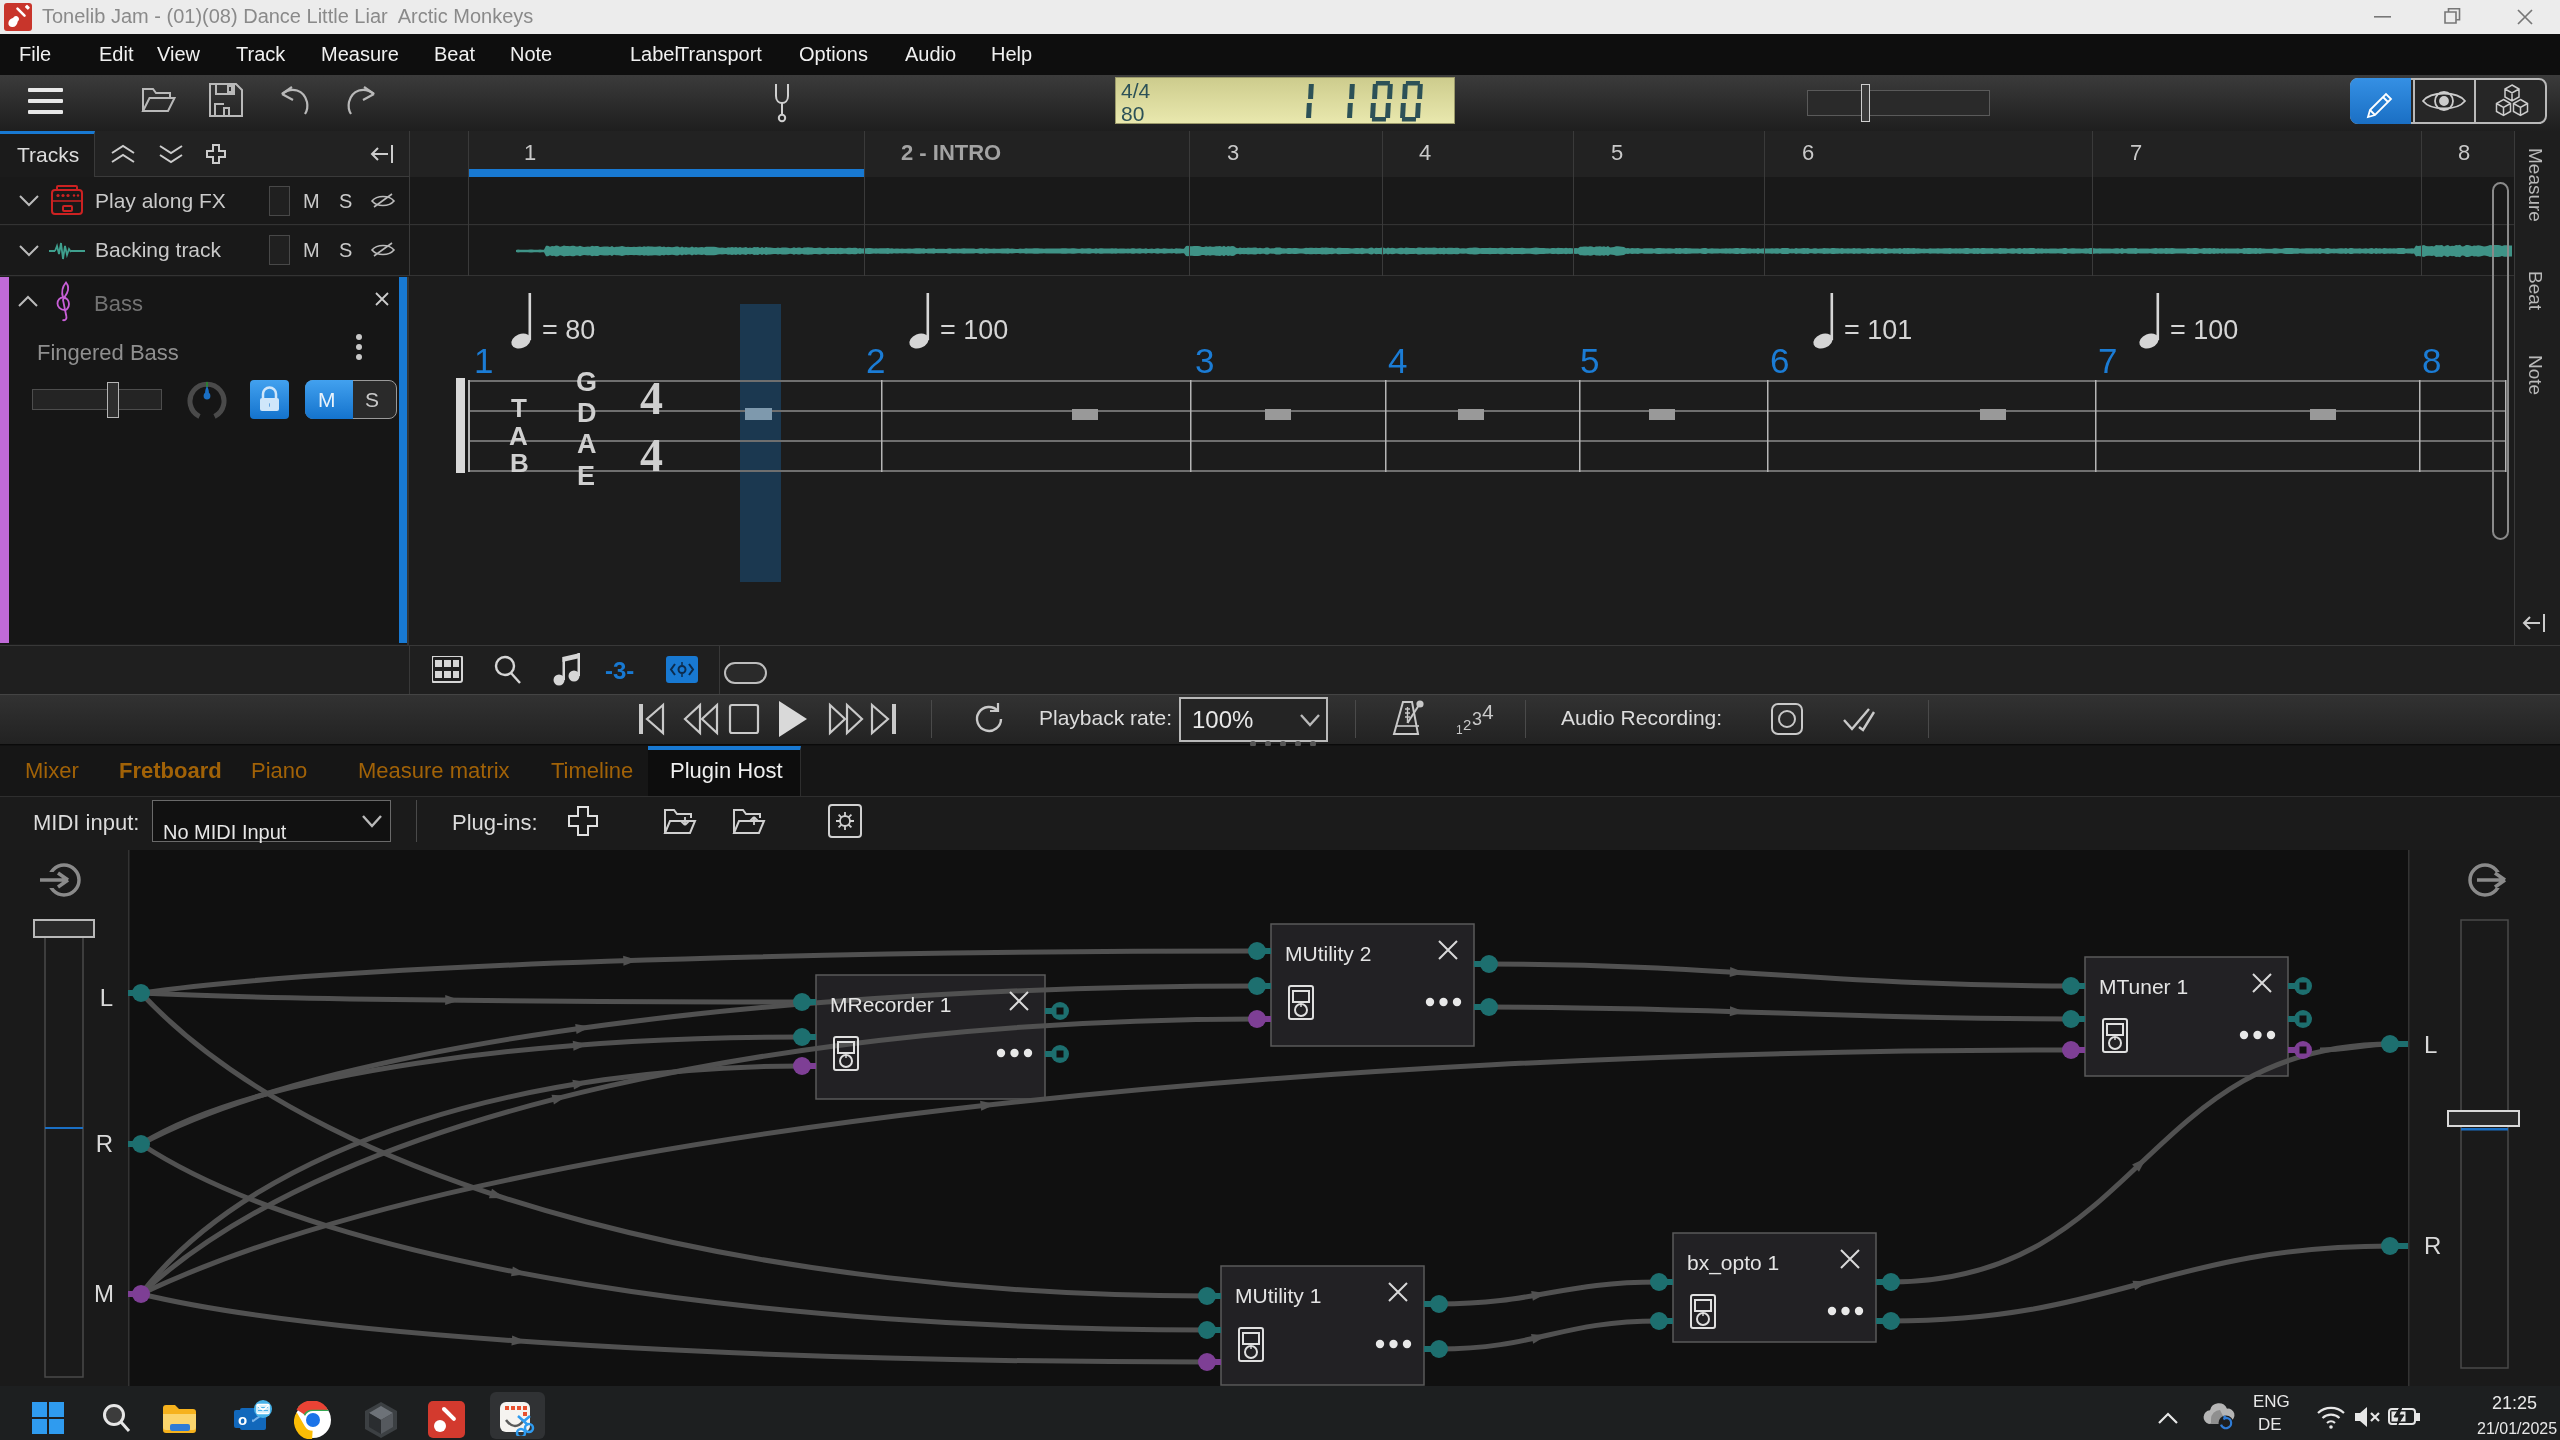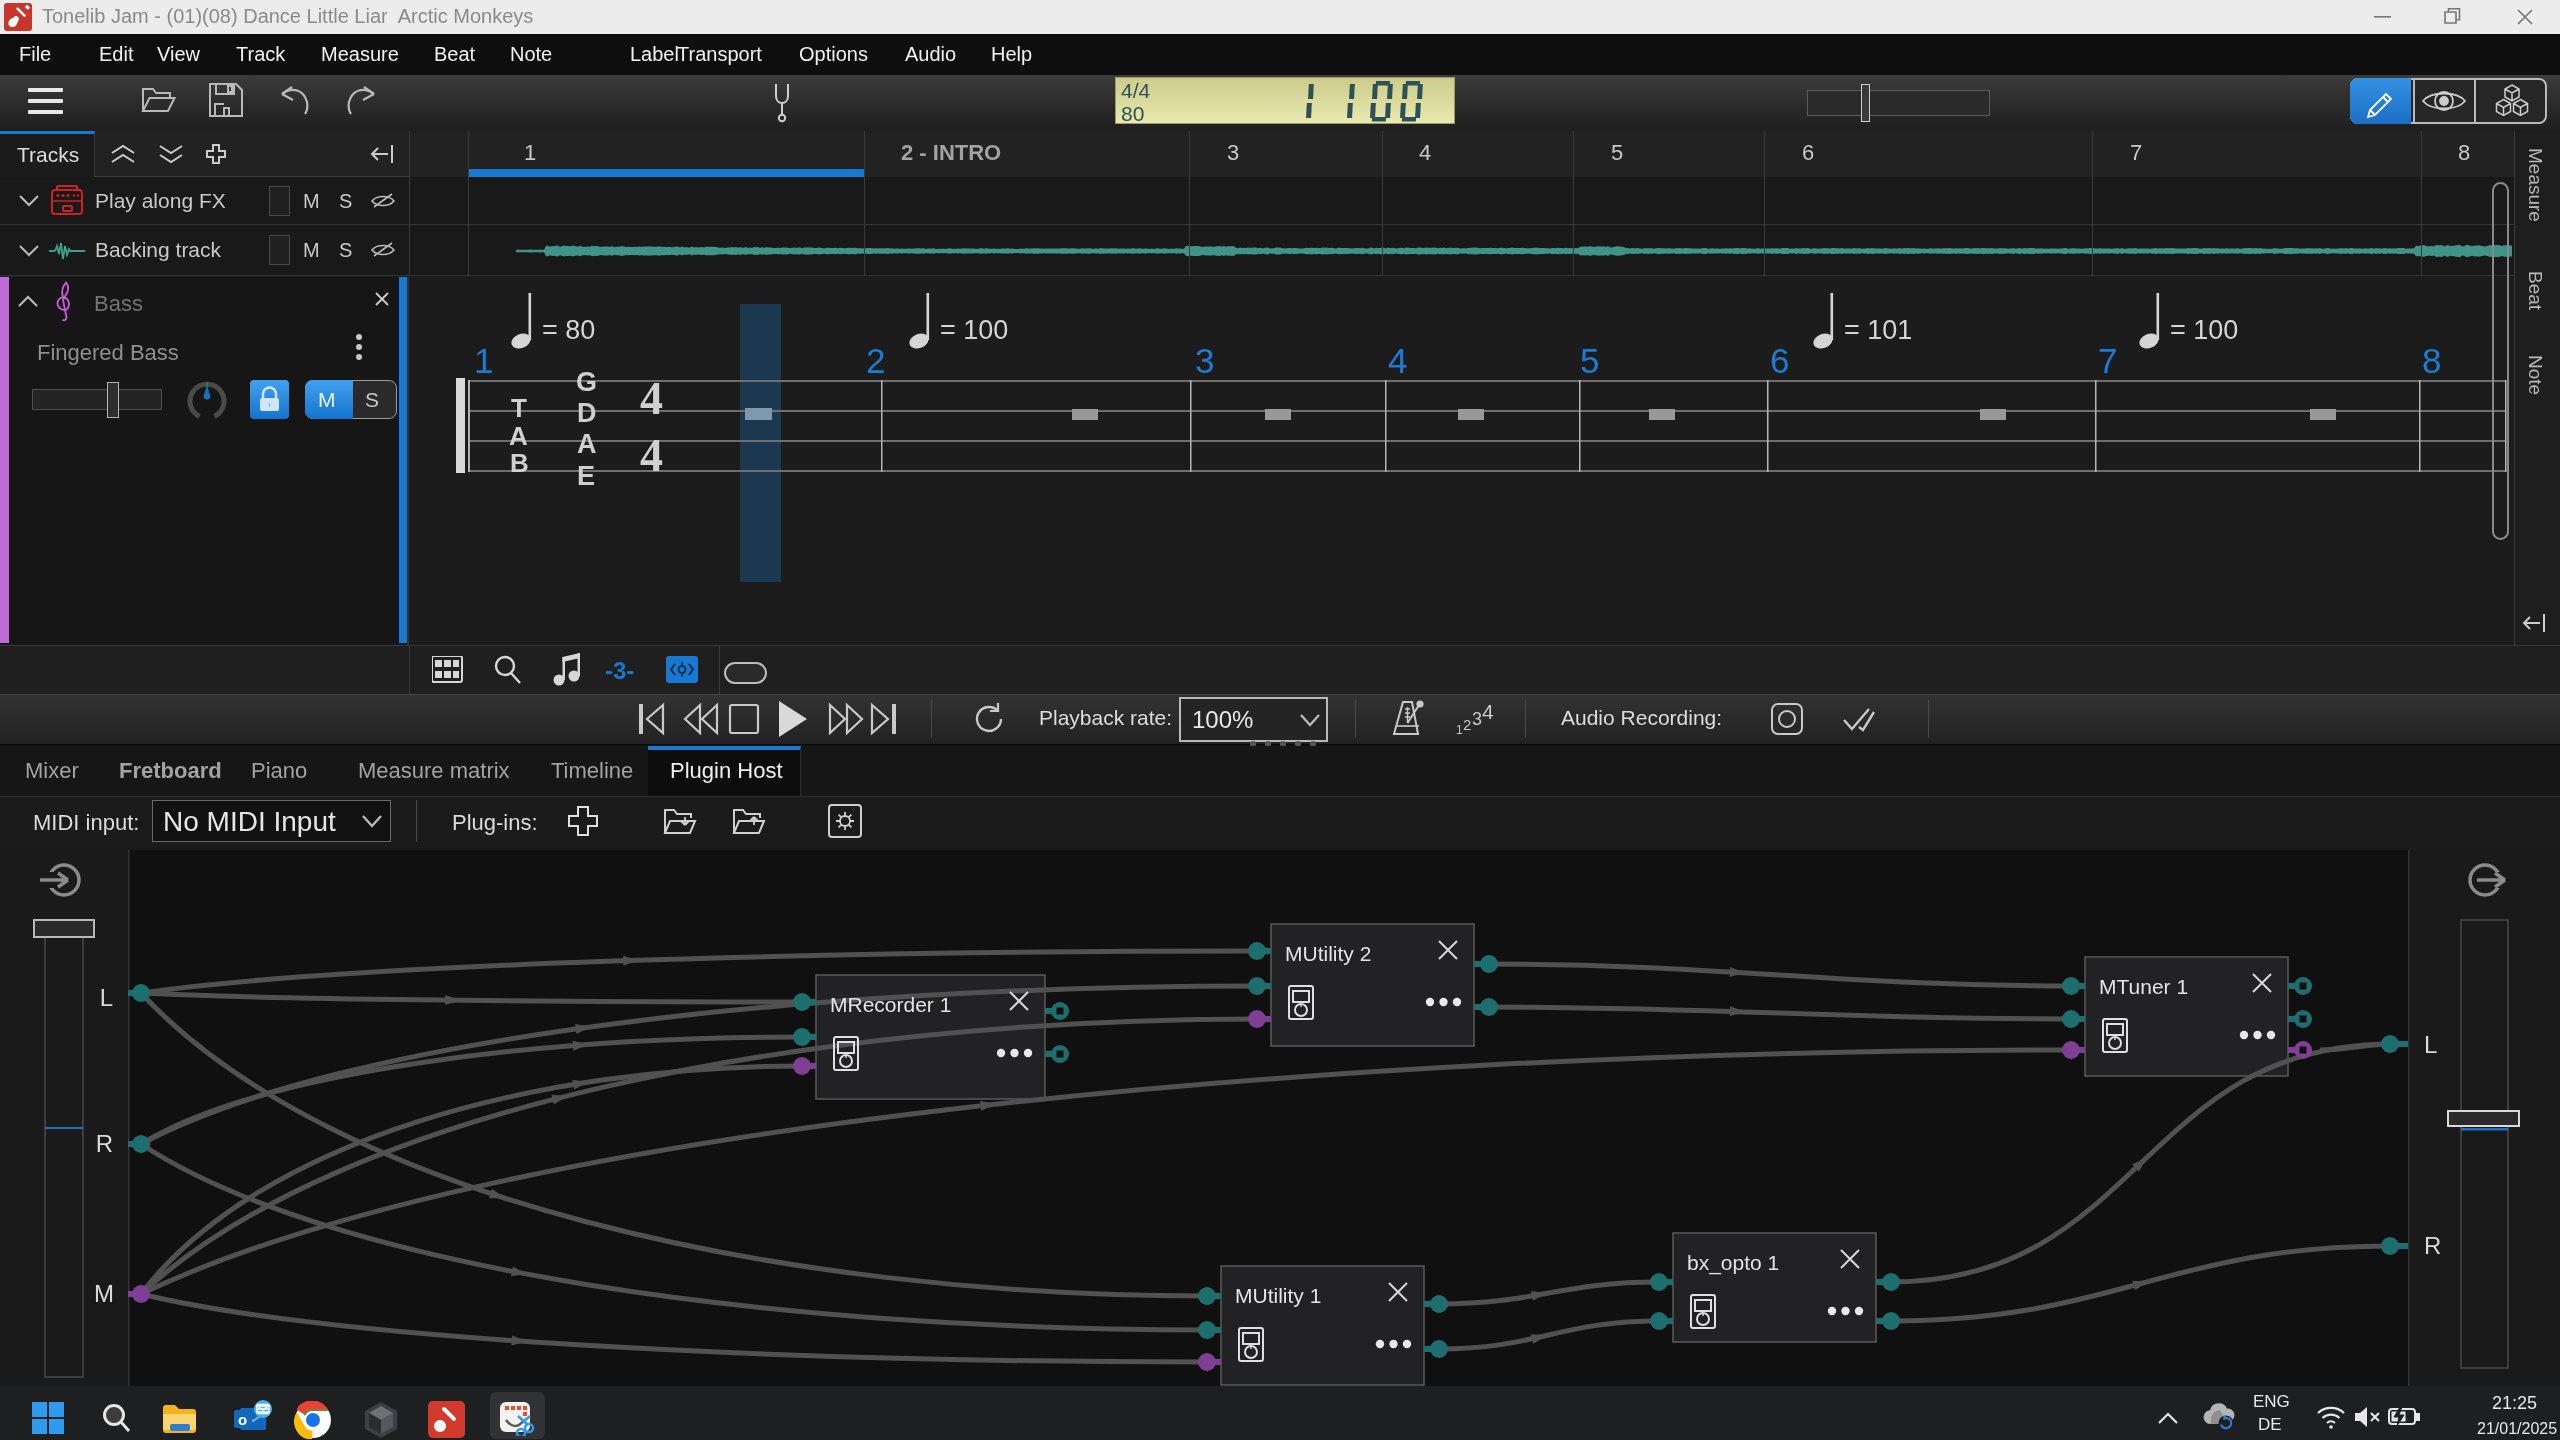--- a/index.html
+++ b/index.html
@@ -445,33 +445,33 @@
 <svg class="abs" style="left:1246px;top:740px" width="80" height="8" fill="#555">
   <circle cx="7" cy="4" r="3"></circle>
     <circle cx="22" cy="4" r="3"></circle>
     <circle cx="37" cy="4" r="3"></circle>
     <circle cx="52" cy="4" r="3"></circle>
     <circle cx="67" cy="4" r="3"></circle>
 </svg>
 
 <div class="abs" style="left:0;top:746px;width:2560px;height:50px;background:#161616;"></div>
 <div class="abs" style="left:0;top:796px;width:2560px;height:54px;background:#1b1b1b;border-top:1px solid #2e2e2e;"></div>
-<div class="abs" style="left:0;top:746px;width:2560px;height:50px;font-size:22px;color:#a3a3a3;padding-left:47px;">
+<div class="abs" style="left:0;top:746px;width:2560px;height:50px;font-size:22px;color:#a16207;padding-left:47px;">
   <span class="abs" style="left:25px;top:12px;">Mixer</span>
   <span class="abs" style="left:119px;top:12px;font-weight:bold;">Fretboard</span>
   <span class="abs" style="left:251px;top:12px;">Piano</span>
   <span class="abs" style="left:358px;top:12px;">Measure matrix</span>
   <span class="abs" style="left:551px;top:12px;">Timeline</span>
 </div>
 <div class="abs" style="left:648px;top:746px;width:153px;height:50px;background:#0d0d0d;border-top:4px solid #1879d2;border-right:1px solid #2e2e2e;">
   <div class="abs" style="left:22px;top:8px;font-size:22px;color:#f0f0f0;">Plugin Host</div>
 </div>
 <div class="abs" style="left:33px;top:810px;font-size:22px;color:#dcdcdc;">MIDI input:</div>
 <div class="abs" style="left:152px;top:800px;width:239px;height:42px;border:1.5px solid #6a6a6a;background:#111;">
-  <div class="abs" style="left:10px;top:5px;font-size:28px;color:#e6e6e6;text-align:center;">No MIDI Input</div>
+  <div class="abs" style="left:10px;top:20px;font-size:20px;color:#e6e6e6;text-align:center;">No MIDI Input</div>
   <svg class="abs" style="left:208px;top:13px" width="22" height="16" fill="none" stroke="#b9b9b9" stroke-width="2.4">
       <path d="M2 2 l9 10 l9 -10"></path>
     </svg>
 </div>
 <div class="abs" style="left:416px;top:800px;width:1px;height:42px;background:#4a4a4a;"></div>
 <div class="abs" style="left:452px;top:810px;font-size:22px;color:#dcdcdc;">Plug-ins:</div>
 <svg class="abs" style="left:566px;top:804px" width="34" height="34" fill="none" stroke="#e0e0e0" stroke-width="2">
   <path d="M12 3 h10 v9 h9 v10 h-9 v9 h-10 v-9 h-9 v-10 h9 z"></path>
 </svg>
 <svg class="abs" style="left:663px;top:805px" width="36" height="32" fill="none" stroke="#d0d0d0" stroke-width="2">

